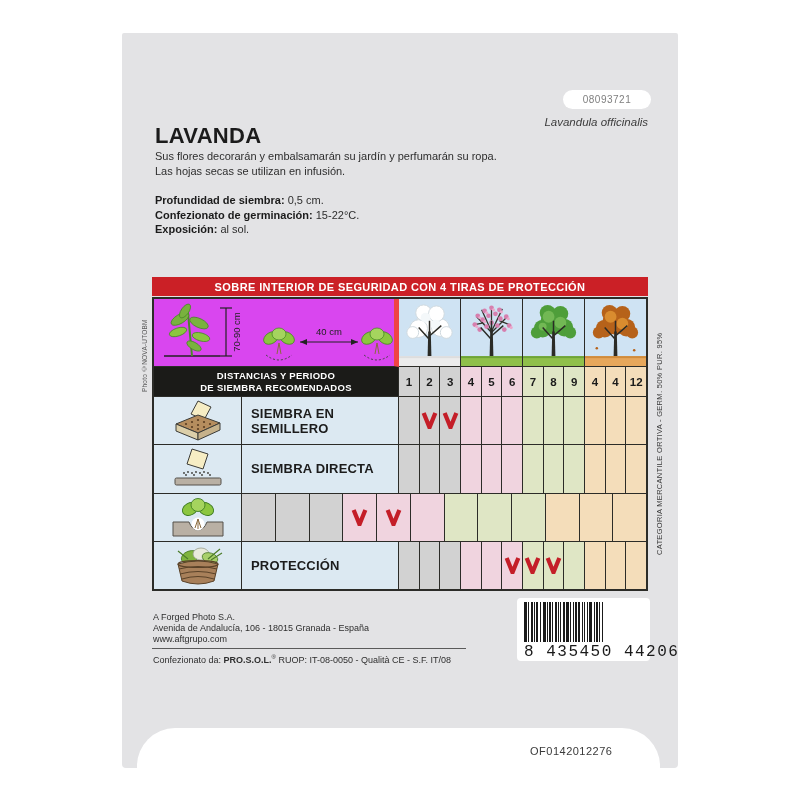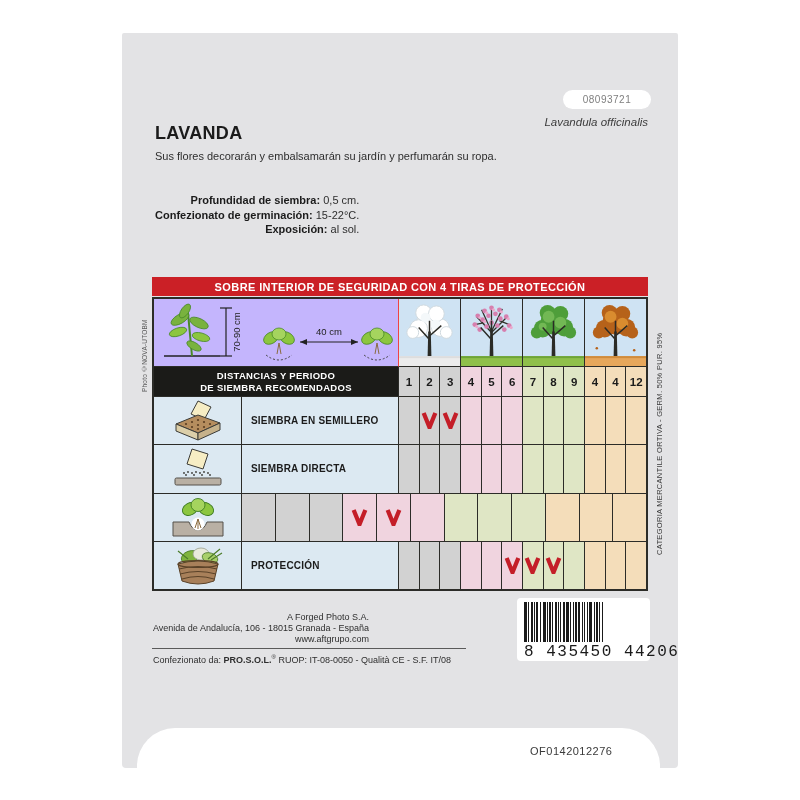--- a/index.html
+++ b/index.html
@@ -1,61 +1,61 @@
 <!DOCTYPE html>
 <html><head>
 <meta charset="utf-8">
 <style>
   * { margin:0; padding:0; box-sizing:border-box; }
   html,body { width:800px; height:800px; background:#ffffff; font-family:"Liberation Sans", sans-serif; }
   .page { position:relative; width:800px; height:800px; background:#ffffff; overflow:hidden; }
 
   .packet { position:absolute; left:122px; top:33px; width:556px; height:735px;
-            background:#e3e3e5; border-radius:2px 2px 4px 4px; overflow:hidden;text-align:right; }
+            background:#e3e3e5; border-radius:2px 2px 4px 4px; overflow:hidden; }
 
   
   .badge { position:absolute; left:441px; top:57px; width:88px; height:19px; background:#ffffff;
            border-radius:10px; display:flex; align-items:center; justify-content:center;
            font-size:10px; color:#7f7f7f; letter-spacing:0.5px; }
   .species { position:absolute; right:30px; top:83px; font-size:11.5px; font-style:italic; color:#3c3c3c; }
 
-  .title { position:absolute; left:33px; top:90px; font-size:18px; font-weight:bold; color:#1b1b1b; letter-spacing:0.3px; }
+  .title { position:absolute; left:33px; top:90px; font-size:22px; font-weight:bold; color:#1b1b1b; letter-spacing:0.3px; }
   .desc  { position:absolute; left:33px; top:116px; font-size:11px; color:#2e2e2e; line-height:15px; }
   .specs { position:absolute; left:33px; top:160px; font-size:11px; color:#2e2e2e; line-height:14.5px; }
   .specs b { color:#1b1b1b; }
 
   .banner { position:absolute; left:30px; top:244px; width:496px; height:19px; background:#cb2026;
             color:#ffffff; font-weight:bold; font-size:11px; letter-spacing:0.4px;
             display:flex; align-items:center; justify-content:center; }
 
   
   .ptable { position:absolute; left:30px; top:264px; width:496px; height:294px;
             border:2px solid #2c2c28; background:#ffffff; }
   .t-abs { position:absolute; }
-  .t-diagram { left:0; top:0; width:245px; height:68px; background:#c4b5fd; border-right:1px solid #ef4444; border-bottom:1px solid #2c2c28; }
+  .t-diagram { left:0; top:0; width:245px; height:68px; background:#d946ef; border-right:5px solid #ef4444; border-bottom:1px solid #2c2c28; }
   .t-seasons { left:245px; top:0; width:247px; height:68px; display:flex; border-bottom:1px solid #2c2c28; }
   .season-cell { flex:1; border-right:1px solid #2c2c28; overflow:hidden; }
   .season-cell:last-child { border-right:none; }
   .season-cell svg { display:block; width:100%; height:100%; }
   .t-blackhead { left:0; top:68px; width:245px; height:30px; background:#1b1b18; color:#ffffff;
                  border-right:1px solid #2c2c28; border-bottom:1px solid #2c2c28;
                  display:flex; flex-direction:column; align-items:center; justify-content:center;
                  font-size:9.5px; font-weight:bold; line-height:11.5px; letter-spacing:0.3px; }
   .t-months { left:245px; top:68px; width:247px; height:30px; display:flex; border-bottom:1px solid #2c2c28; }
   .month-cell { flex:1; border-right:1px solid #2c2c28; display:flex; align-items:center; justify-content:center;
                 font-size:11.5px; font-weight:bold; color:#1c1c1c; }
   .month-cell:last-child { border-right:none; }
   .t-rows { left:0; top:98px; width:492px; height:192px; display:flex; flex-direction:column; }
   .t-row { flex:1; display:flex; border-bottom:1px solid #2c2c28; }
   .t-row:last-child { border-bottom:none; }
   .icon-cell { width:88px; background:#dce9f2; border-right:1px solid #2c2c28;
                display:flex; align-items:center; justify-content:center; }
   .label-cell { width:157px; background:#dce9f2; border-right:1px solid #2c2c28;
                 display:flex; align-items:center; padding-left:9px;
-                font-size:10px; font-weight:bold; color:#1c1c1c; letter-spacing:0.2px; }
+                font-size:13px; font-weight:bold; color:#1c1c1c; letter-spacing:0.2px; }
   .data-cell { flex:1; border-right:1px solid #2c2c28; display:flex; align-items:center; justify-content:center; }
   .data-cell:last-child { border-right:none; }
 
   
   .vtext { display:flex; align-items:center; justify-content:center;
            writing-mode:vertical-rl; transform:rotate(180deg); white-space:nowrap; }
   .photo-credit { position:absolute; left:16px; top:267px; width:12px; height:112px;
                   font-size:6.5px; color:#5a5a5a; letter-spacing:0.2px; }
   .side-note { position:absolute; left:530px; top:264px; width:14px; height:294px;
                font-size:7.5px; color:#3a3a3a; letter-spacing:0.3px; }
@@ -83,20 +83,21 @@
 
 <div class="page">
   <div class="packet" style="background: rgb(227, 227, 229);">
 
     <div class="badge">08093721</div>
     <div class="species">Lavandula officinalis</div>
     <div class="title">LAVANDA</div>
 
     <div class="desc">
       <div>Sus flores decorarán y embalsamarán su jardín y perfumarán su ropa.</div>
+      <div>Las hojas secas se utilizan en infusión.</div>
     </div>
 
     <div class="specs">
       <div><b>Profundidad de siembra:</b><span> 0,5 cm.</span></div>
       <div><b>Confezionato de germinación:</b><span> 15-22°C.</span></div>
       <div><b>Exposición:</b><span> al sol.</span></div>
     </div>
 
     <div class="banner" style="background: rgb(203, 32, 38);">SOBRE INTERIOR DE SEGURIDAD CON 4 TIRAS DE PROTECCIÓN</div>
 

